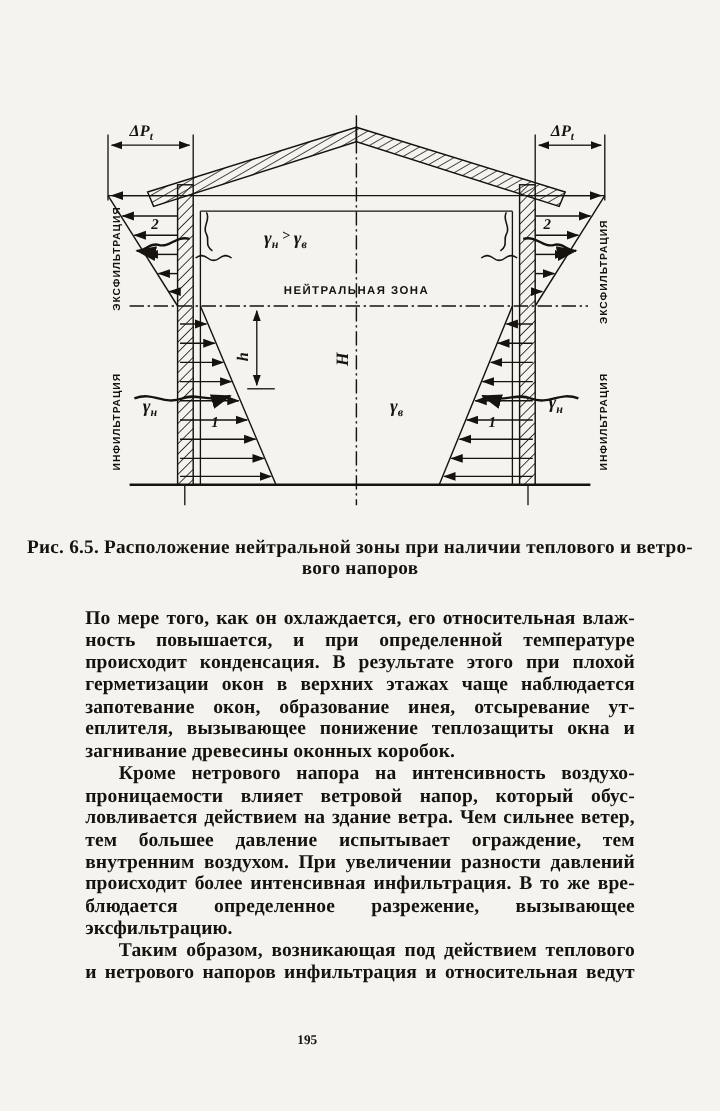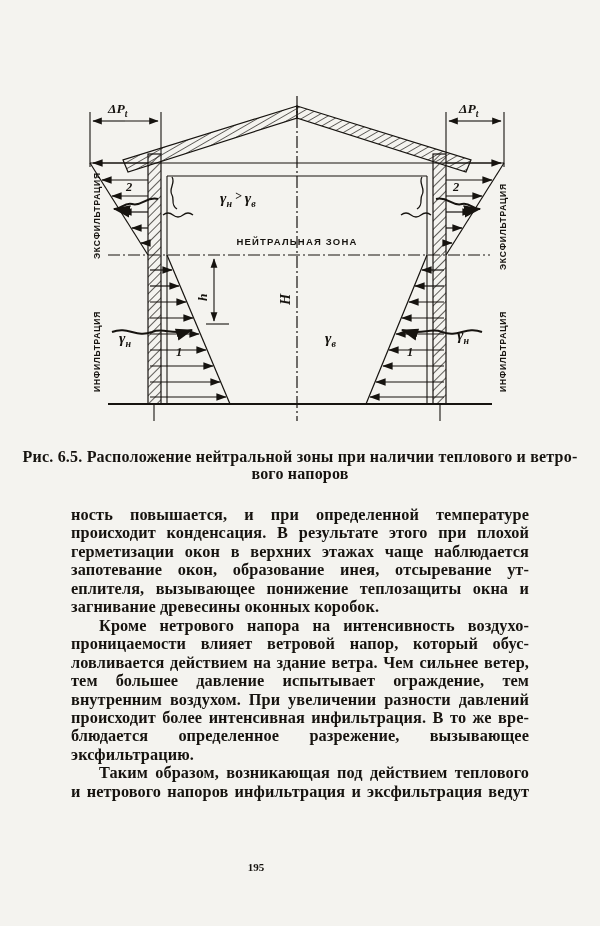--- a/index.html
+++ b/index.html
@@ -198,38 +198,39 @@
     <text transform="translate(506,392) rotate(-90)" font-family="Liberation Sans, sans-serif" font-size="8.5" font-weight="bold" letter-spacing="0.8">ИНФИЛЬТРАЦИЯ</text>
   </svg>
 
   <div class="caption">
     <div>Рис. 6.5. Расположение нейтральной зоны при наличии теплового и ветро-</div>
     <div>вого напоров</div>
   </div>
 
   <div class="body-text">
       <div class="para">
+        <div class="tline">По мере того, как он охлаждается, его относительная влаж-</div>
         <div class="tline">ность повышается, и при определенной температуре</div>
         <div class="tline">происходит конденсация. В результате этого при плохой</div>
         <div class="tline">герметизации окон в верхних этажах чаще наблюдается</div>
         <div class="tline">запотевание окон, образование инея, отсыревание ут-</div>
         <div class="tline">еплителя, вызывающее понижение теплозащиты окна и</div>
         <div class="tline lastline">загнивание древесины оконных коробок.</div>
       </div>
       <div class="para indent">
         <div class="tline">Кроме нетрового напора на интенсивность воздухо-</div>
         <div class="tline">проницаемости влияет ветровой напор, который обус-</div>
         <div class="tline">ловливается действием на здание ветра. Чем сильнее ветер,</div>
         <div class="tline">тем большее давление испытывает ограждение, тем</div>
         <div class="tline">внутренним воздухом. При увеличении разности давлений</div>
         <div class="tline">происходит более интенсивная инфильтрация. В то же вре-</div>
         <div class="tline">блюдается определенное разрежение, вызывающее</div>
         <div class="tline lastline">эксфильтрацию.</div>
       </div>
       <div class="para indent">
         <div class="tline">Таким образом, возникающая под действием теплового</div>
-        <div class="tline">и нетрового напоров инфильтрация и эксфильтрация ведут</div>
+        <div class="tline">и нетрового напоров инфильтрация и относительная ведут</div>
       </div>
     </div>
 
   <div class="page-number">195</div>
 
 </div>
 
 </body></html>

